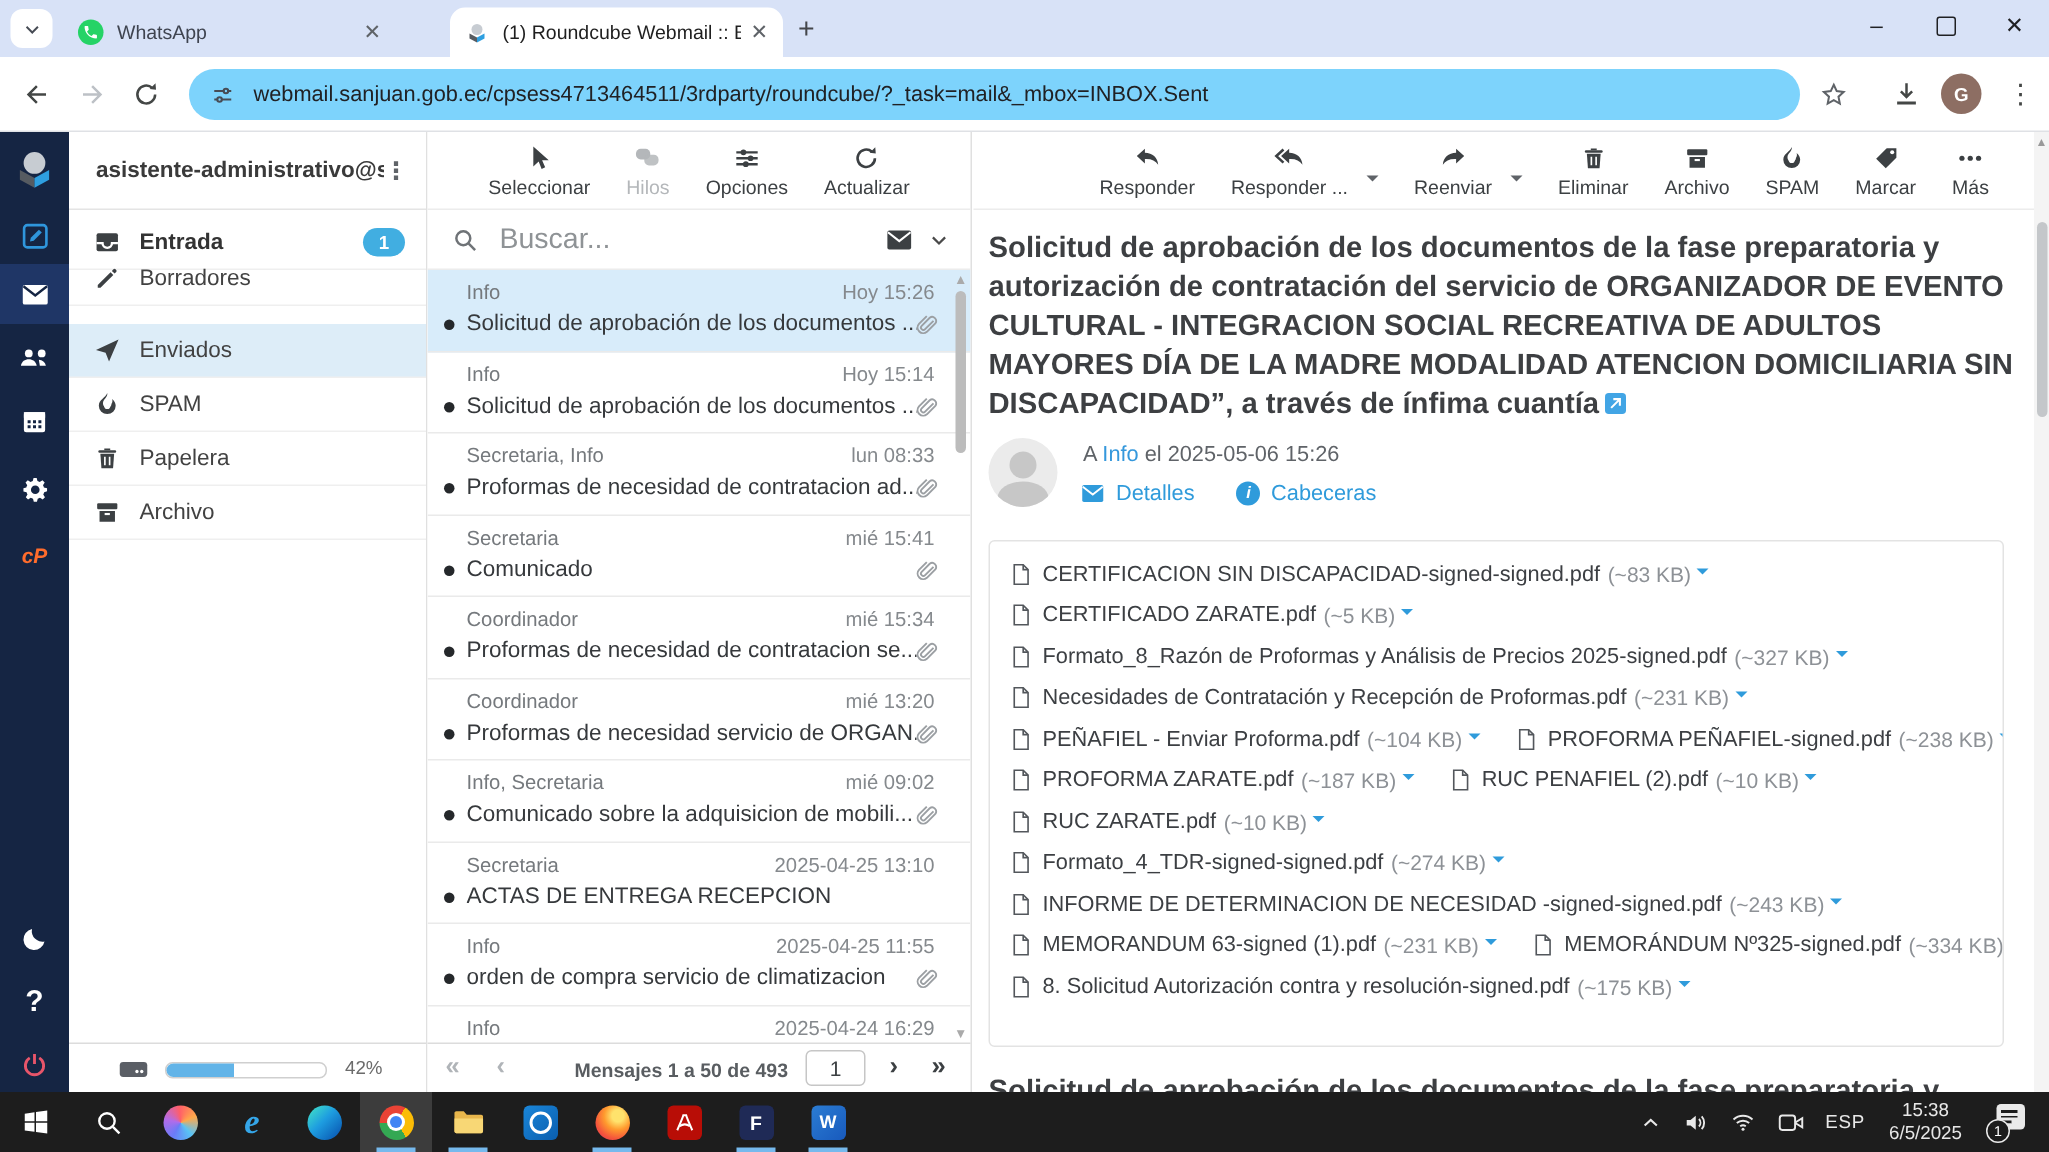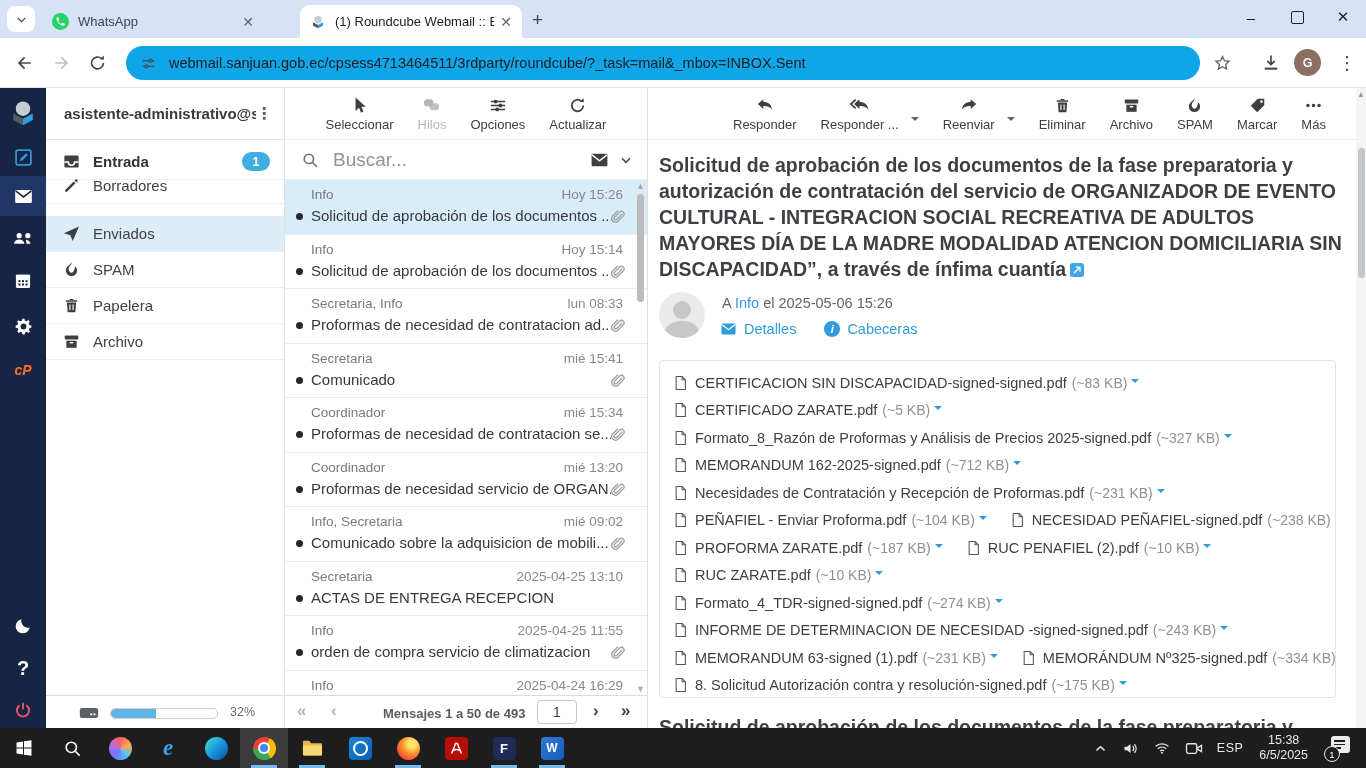--- a/index.html
+++ b/index.html
@@ -19,21 +19,21 @@
   .tab .close{color:#5f6368;font-size:14px;margin-left:6px;cursor:default;}
   .newtab{position:absolute;left:532px;top:9px;font-size:19px;color:#44464b;}
   .wincontrols{position:absolute;right:0;top:0;height:34px;display:flex;}
   .wc{width:46px;height:34px;display:flex;align-items:center;justify-content:center;color:#202124;font-size:15px;}
   .wc .restore{width:11px;height:11px;border:1.4px solid #202124;border-radius:2px;position:relative;}
   .wa-circle{width:17px;height:17px;border-radius:50%;background:#25d366;display:flex;align-items:center;justify-content:center;}
 
   
   .toolbar{position:absolute;left:0;top:38px;width:100%;height:50px;background:#fff;border-bottom:1px solid #dfe1e5;box-sizing:border-box;}
   .nav-ic{position:absolute;top:50%;transform:translateY(-50%);color:#444746;}
-  .omnibox{position:absolute;left:126px;top:8px;width:1074px;height:34px;border-radius:17px;background:#0ea5e9;
+  .omnibox{position:absolute;left:126px;top:8px;width:1074px;height:34px;border-radius:17px;background:#7dd3fc;
     display:flex;align-items:center;padding:0 14px;box-sizing:border-box;}
   .omnibox .url{font-size:14.5px;color:#202124;margin-left:12px;white-space:nowrap;}
   .avatar-g{position:absolute;left:1294px;top:11px;width:27px;height:27px;border-radius:50%;background:#8d6e63;
     color:#fff;font-size:12.5px;font-weight:bold;display:flex;align-items:center;justify-content:center;}
 
   
   .app{position:absolute;left:0;top:88px;width:1366px;height:640px;background:#fff;}
 
   
   .rail{position:absolute;left:0;top:0;width:46px;height:640px;background:#152543;}
@@ -333,21 +333,21 @@
       </div>
       <div class="quota">
         <svg class="ico" style="position:absolute;left:32px;top:8px;" width="22" height="17" viewBox="0 0 24 18">
             <rect x="2" y="4" width="20" height="11" rx="2.5" fill="#5b5f66"></rect>
             <circle cx="14.5" cy="11" r="1.2" fill="#fff"></circle>
             <circle cx="18" cy="11" r="1.2" fill="#fff"></circle>
           </svg>
         <div class="quota-track">
             <div class="quota-fill" style="width:42%;"></div>
           </div>
-        <span class="quota-pct">32%</span>
+        <span class="quota-pct">42%</span>
       </div>
     </div>
 
     <div class="listcol">
       <div class="ltoolbar">
         <div class="tbtn">
           <svg width="19" height="19" viewBox="0 0 24 24" fill="#3c4043">
               <path d="M7 2v17l4.5-4.2L14 21l3-1.4-2.6-6H20z"></path>
             </svg>
           <span class="lbl">Seleccionar</span>
@@ -633,52 +633,41 @@
               <span class="attsize">(~327 KB)</span>
               <span class="caret blue"></span>
             </span>
         </div>
         <div class="attrow">
           <span class="attfile">
               <svg width="13" height="16" viewBox="0 0 24 28">
                 <path d="M4 2h11l6 6v18H4z" fill="none" stroke="#53575c" stroke-width="2"></path>
                 <path d="M15 2v6h6" fill="none" stroke="#53575c" stroke-width="2"></path>
               </svg>
-              <span class="attname">MEMORANDUM 162-2025-signed.pdf</span>
-              <span class="attsize">(~712 KB)</span>
-              <span class="caret blue"></span>
-            </span>
-        </div>
-        <div class="attrow">
-          <span class="attfile">
-              <svg width="13" height="16" viewBox="0 0 24 28">
-                <path d="M4 2h11l6 6v18H4z" fill="none" stroke="#53575c" stroke-width="2"></path>
-                <path d="M15 2v6h6" fill="none" stroke="#53575c" stroke-width="2"></path>
-              </svg>
               <span class="attname">Necesidades de Contratación y Recepción de Proformas.pdf</span>
               <span class="attsize">(~231 KB)</span>
               <span class="caret blue"></span>
             </span>
         </div>
         <div class="attrow">
           <span class="attfile">
               <svg width="13" height="16" viewBox="0 0 24 28">
                 <path d="M4 2h11l6 6v18H4z" fill="none" stroke="#53575c" stroke-width="2"></path>
                 <path d="M15 2v6h6" fill="none" stroke="#53575c" stroke-width="2"></path>
               </svg>
               <span class="attname">PEÑAFIEL - Enviar Proforma.pdf</span>
               <span class="attsize">(~104 KB)</span>
               <span class="caret blue"></span>
             </span>
           <span class="attfile">
               <svg width="13" height="16" viewBox="0 0 24 28">
                 <path d="M4 2h11l6 6v18H4z" fill="none" stroke="#53575c" stroke-width="2"></path>
                 <path d="M15 2v6h6" fill="none" stroke="#53575c" stroke-width="2"></path>
               </svg>
-              <span class="attname">NECESIDAD PEÑAFIEL-signed.pdf</span>
+              <span class="attname">PROFORMA PEÑAFIEL-signed.pdf</span>
               <span class="attsize">(~238 KB)</span>
               <span class="caret blue"></span>
             </span>
         </div>
         <div class="attrow">
           <span class="attfile">
               <svg width="13" height="16" viewBox="0 0 24 28">
                 <path d="M4 2h11l6 6v18H4z" fill="none" stroke="#53575c" stroke-width="2"></path>
                 <path d="M15 2v6h6" fill="none" stroke="#53575c" stroke-width="2"></path>
               </svg>

